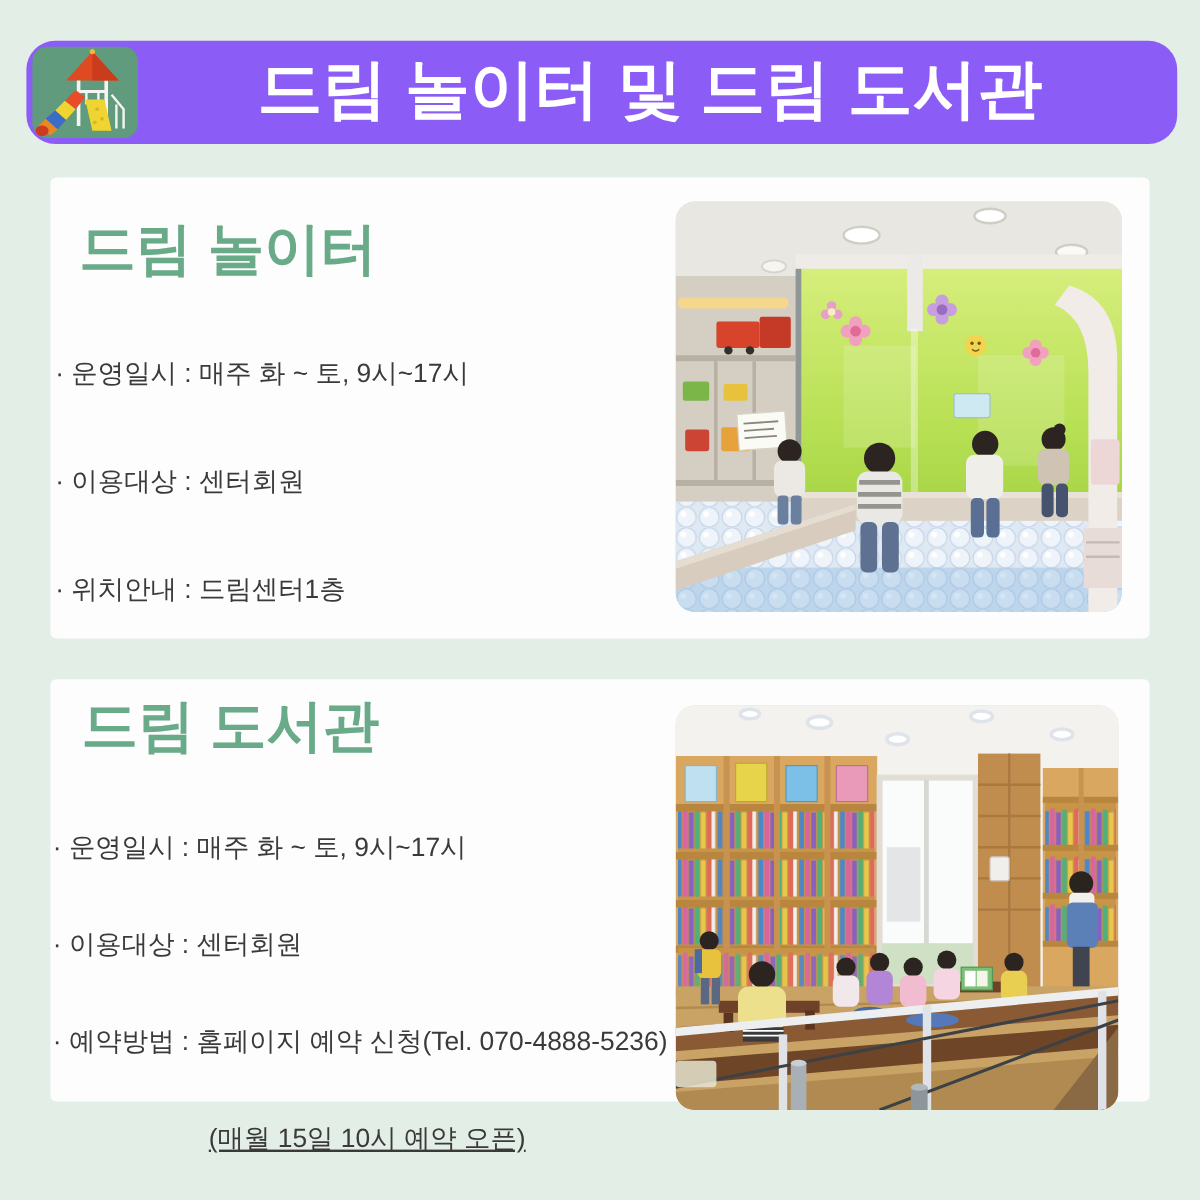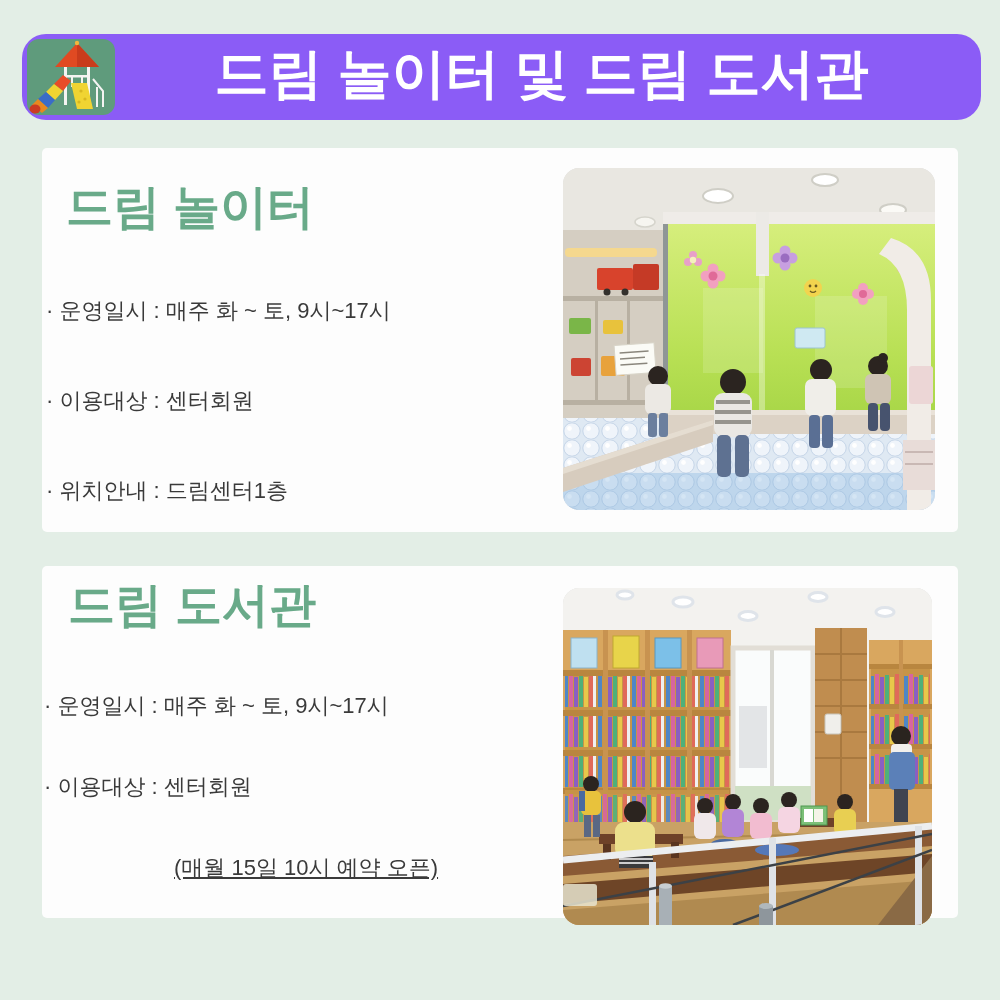--- a/index.html
+++ b/index.html
@@ -235,20 +235,21 @@
       <line x1="342" y1="296" x2="370" y2="296" stroke="#c9b8b4" stroke-width="2"></line>
     </svg>
   </div>
 </div>
 
 <div class="card" id="card2">
   <div class="card-title">드림 도서관</div>
   <div class="info">
     <div class="ln">· 운영일시 : 매주 화 ~ 토, 9시~17시</div>
     <div class="ln">· 이용대상 : 센터회원</div>
+    <div class="ln">· 예약방법 : 홈페이지 예약 신청(Tel. 070-4888-5236)</div>
     <div class="ln paren">(매월 15일 10시 예약 오픈)</div>
     
     
     
     
     
     
     
   </div>
 

